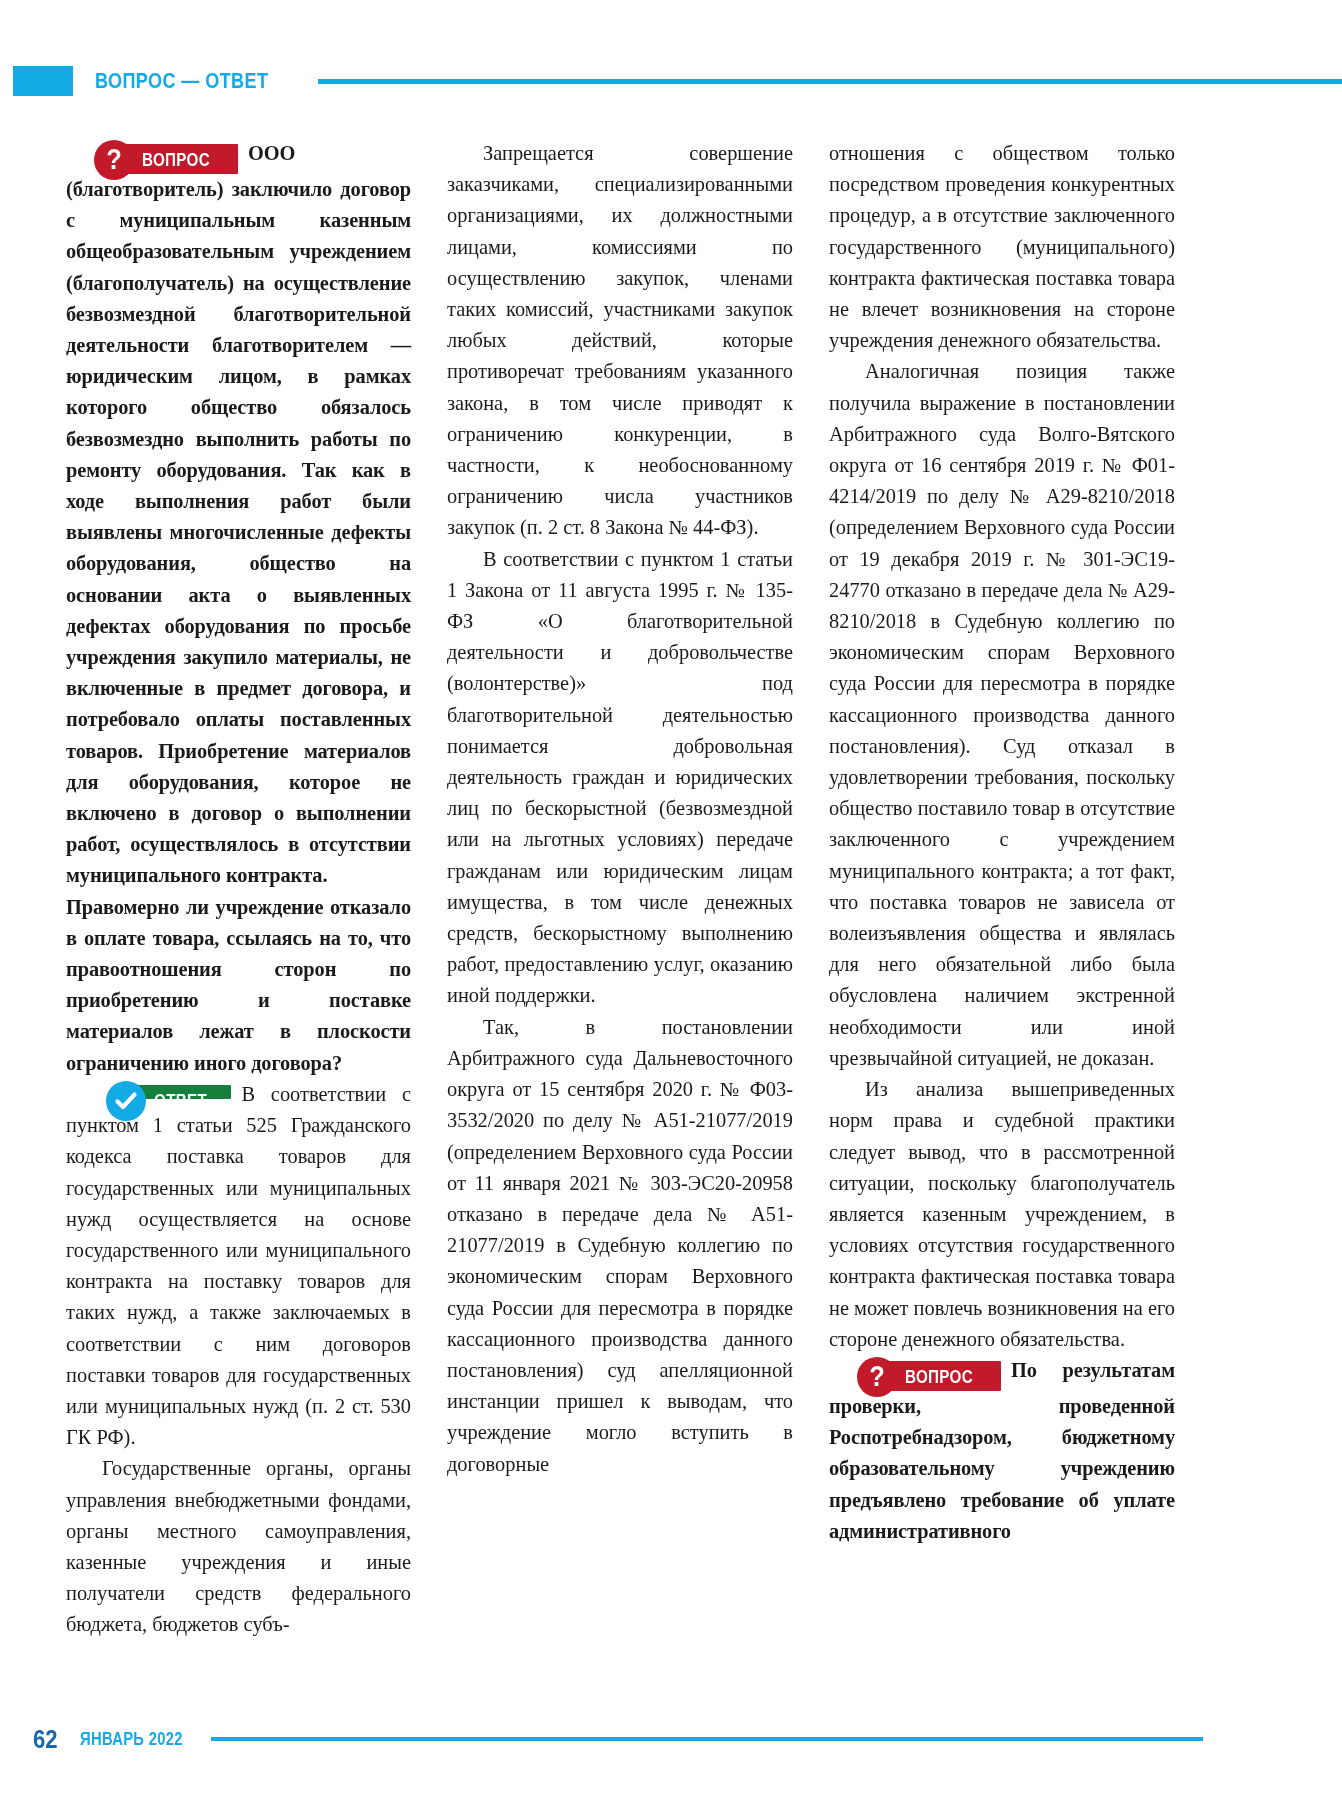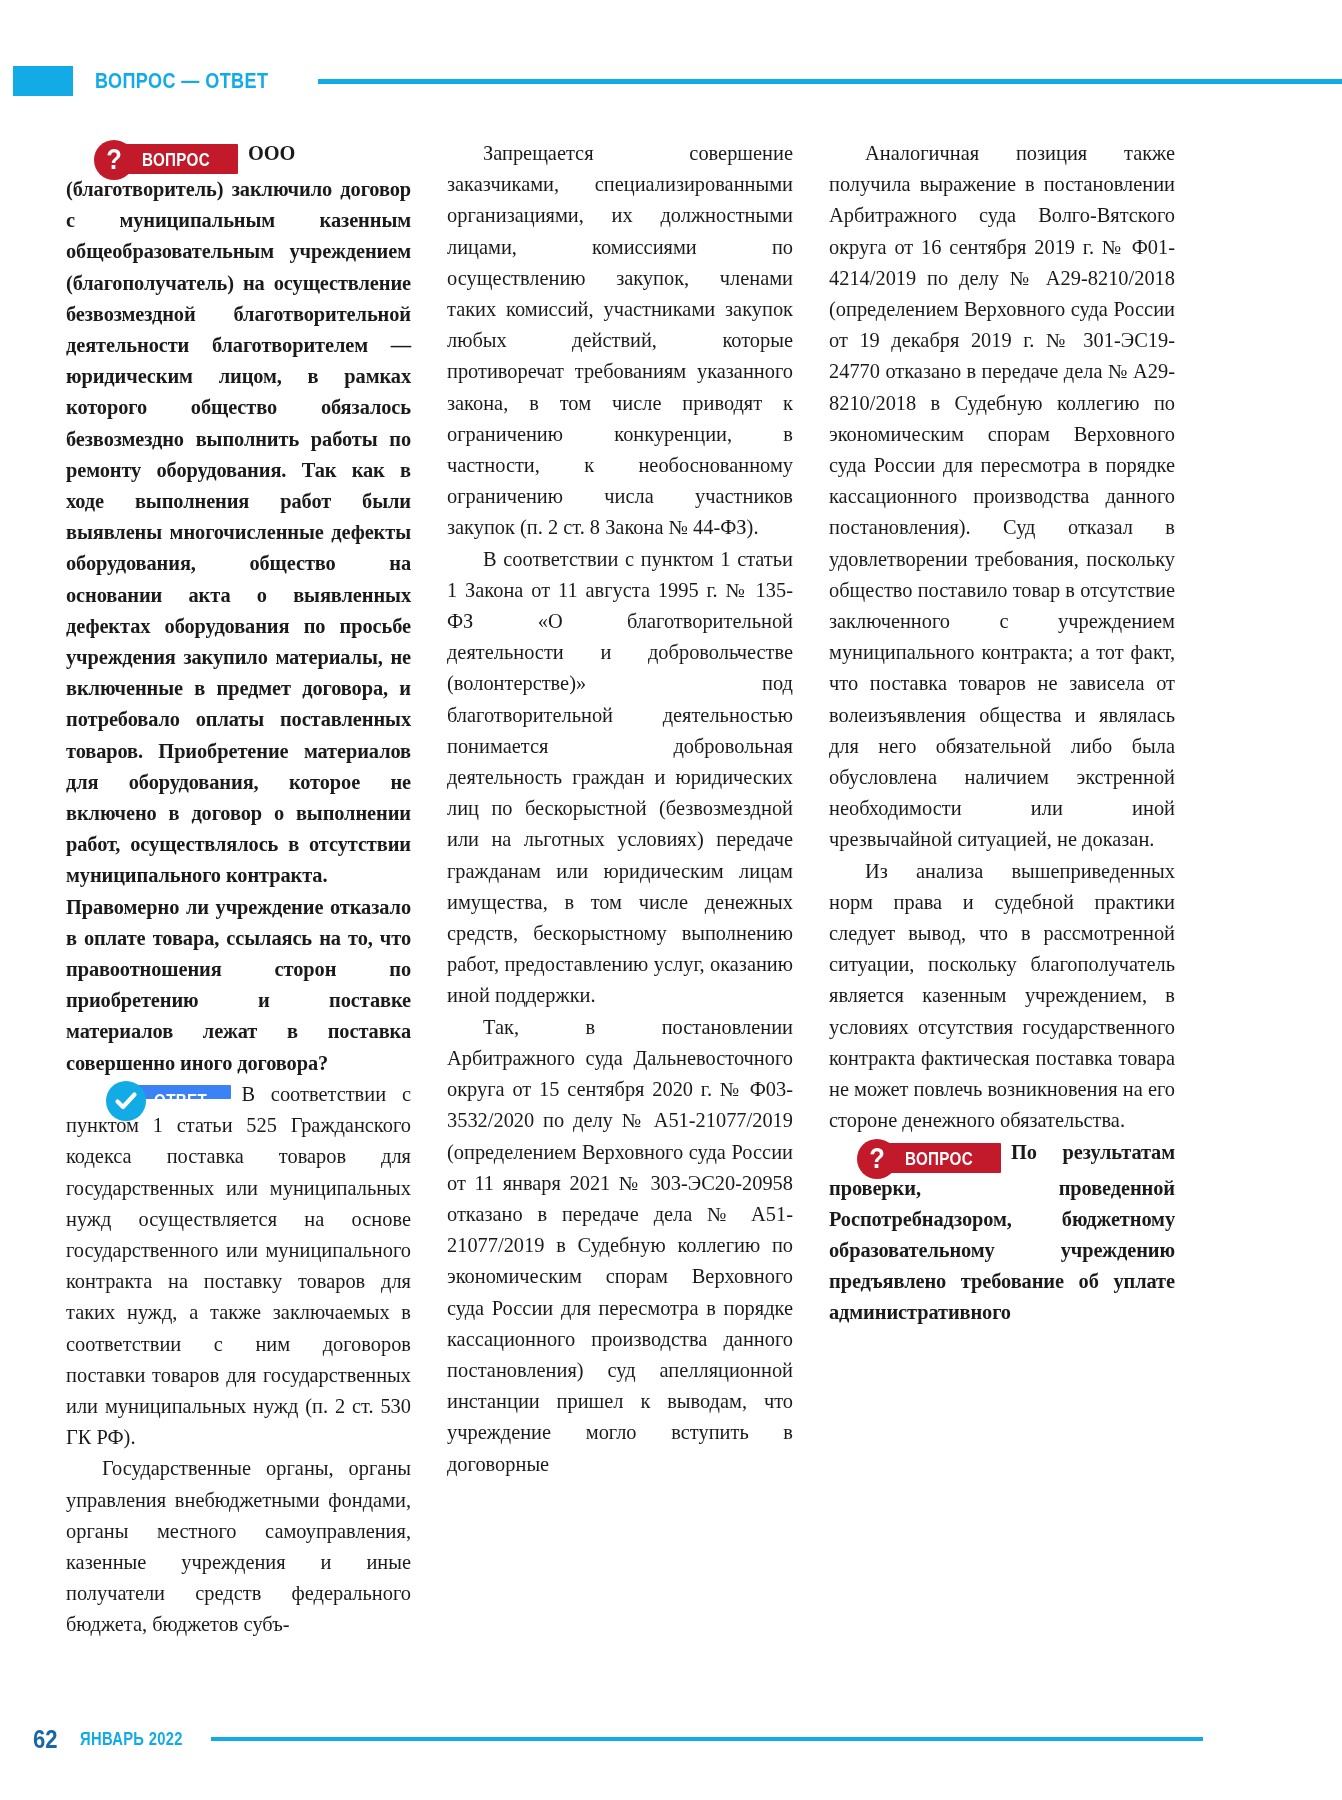--- a/index.html
+++ b/index.html
@@ -102,21 +102,21 @@
     white-space: nowrap;
   }
   .badge-q {
     background: #C2192B;
     height: 30px;
     padding: 0 11px 0 40px;
     border-radius: 1px;
     margin-left: 36px;
   }
   .badge-a {
-    background: #3b82f6;
+    background: #15803d;
     height: 14px;
     padding: 0 11px 0 40px;
     border-radius: 1px;
     margin-left: 48px;
   }
   .badge-label {
     font-family: "Liberation Sans", "DejaVu Sans", sans-serif;
     font-weight: bold;
     font-size: 19px;
     color: #ffffff;
@@ -198,38 +198,39 @@
 </div>
 
 <div class="columns">
 
   <div class="col left">
 
     <p class="q noindent"><span class="badge badge-q"><span class="badge-circle">
             <span class="qmark">?</span>
           </span><span class="badge-label">ВОПРОС</span></span><span>ООО (благотворитель) заключило договор с муниципальным казенным общеобразовательным учреждением (благополучатель) на осуществление безвозмездной благотворительной деятельности благотворителем — юридическим лицом, в рамках которого общество обязалось безвозмездно выполнить работы по ремонту оборудования. Так как в ходе выполнения работ были выявлены многочисленные дефекты оборудования, общество на основании акта о выявленных дефектах оборудования по просьбе учреждения закупило материалы, не включенные в предмет договора, и потребовало оплаты поставленных товаров. Приобретение материалов для оборудования, которое не включено в договор о выполнении работ, осуществлялось в отсутствии муниципального контракта.</span></p>
 
-    <p class="q">Правомерно ли учреждение отказало в оплате товара, ссылаясь на то, что правоотношения сторон по приобретению и поставке материалов лежат в поставка совершенно иного договора?</p>
+    <p class="q">Правомерно ли учреждение отказало в оплате товара, ссылаясь на то, что правоотношения сторон по приобретению и поставке материалов лежат в плоскости ограничению иного договора?</p>
 
     <p class="lead-ans"><span class="badge badge-a"><span class="badge-circle">
             <svg class="check-svg" width="24" height="24" viewBox="0 0 24 24" aria-hidden="true">
               <path d="M3.5 12.5 L9 18 L20.5 5.5" fill="none" stroke="#ffffff" stroke-width="4.2" stroke-linecap="round" stroke-linejoin="round"></path>
             </svg>
           </span><span class="badge-label">ОТВЕТ</span></span><span>В соответствии с пунктом 1 статьи 525 Гражданского кодекса поставка товаров для государственных или муниципальных нужд осуществляется на основе государственного или муниципального контракта на поставку товаров для таких нужд, а также заключаемых в соответствии с ним договоров поставки товаров для государственных или муниципальных нужд (п. 2 ст. 530 ГК РФ).</span></p>
 
     <p>Государственные органы, органы управления внебюджетными фондами, органы местного самоуправления, казенные учреждения и иные получатели средств федерального бюджета, бюджетов субъ-</p>
   </div>
 
   <div class="col mid">
     <p>Запрещается совершение заказчиками, специализированными организациями, их должностными лицами, комиссиями по осуществлению закупок, членами таких комиссий, участниками закупок любых действий, которые противоречат требованиям указанного закона, в том числе приводят к ограничению конкуренции, в частности, к необоснованному ограничению числа участников закупок (п. 2 ст. 8 Закона № 44-ФЗ).</p>
     <p>В соответствии с пунктом 1 статьи 1 Закона от 11 августа 1995 г. № 135-ФЗ «О благотворительной деятельности и добровольчестве (волонтерстве)» под благотворительной деятельностью понимается добровольная деятельность граждан и юридических лиц по бескорыстной (безвозмездной или на льготных условиях) передаче гражданам или юридическим лицам имущества, в том числе денежных средств, бескорыстному выполнению работ, предоставлению услуг, оказанию иной поддержки.</p>
     <p>Так, в постановлении Арбитражного суда Дальневосточного округа от 15 сентября 2020 г. № Ф03-3532/2020 по делу № А51-21077/2019 (определением Верховного суда России от 11 января 2021 № 303-ЭС20-20958 отказано в передаче дела № А51-21077/2019 в Судебную коллегию по экономическим спорам Верховного суда России для пересмотра в порядке кассационного производства данного постановления) суд апелляционной инстанции пришел к выводам, что учреждение могло вступить в договорные</p>
   </div>
 
   <div class="col right">
+    <p class="noindent">отношения с обществом только посредством проведения конкурентных процедур, а в отсутствие заключенного государственного (муниципального) контракта фактическая поставка товара не влечет возникновения на стороне учреждения денежного обязательства.</p>
     <p>Аналогичная позиция также получила выражение в постановлении Арбитражного суда Волго-Вятского округа от 16 сентября 2019 г. № Ф01-4214/2019 по делу № А29-8210/2018 (определением Верховного суда России от 19 декабря 2019 г. № 301-ЭС19-24770 отказано в передаче дела № А29-8210/2018 в Судебную коллегию по экономическим спорам Верховного суда России для пересмотра в порядке кассационного производства данного постановления). Суд отказал в удовлетворении требования, поскольку общество поставило товар в отсутствие заключенного с учреждением муниципального контракта; а тот факт, что поставка товаров не зависела от волеизъявления общества и являлась для него обязательной либо была обусловлена наличием экстренной необходимости или иной чрезвычайной ситуацией, не доказан.</p>
     <p>Из анализа вышеприведенных норм права и судебной практики следует вывод, что в рассмотренной ситуации, поскольку благополучатель является казенным учреждением, в условиях отсутствия государственного контракта фактическая поставка товара не может повлечь возникновения на его стороне денежного обязательства.</p>
     <p class="q noindent"><span class="badge badge-q"><span class="badge-circle">
             <span class="qmark">?</span>
           </span><span class="badge-label">ВОПРОС</span></span><span>По результатам проверки, проведенной Роспотребнадзором, бюджетному образовательному учреждению предъявлено требование об уплате административного</span></p>
   </div>
 </div>
 
 <div class="page-footer">
   <div class="folio">62</div>

